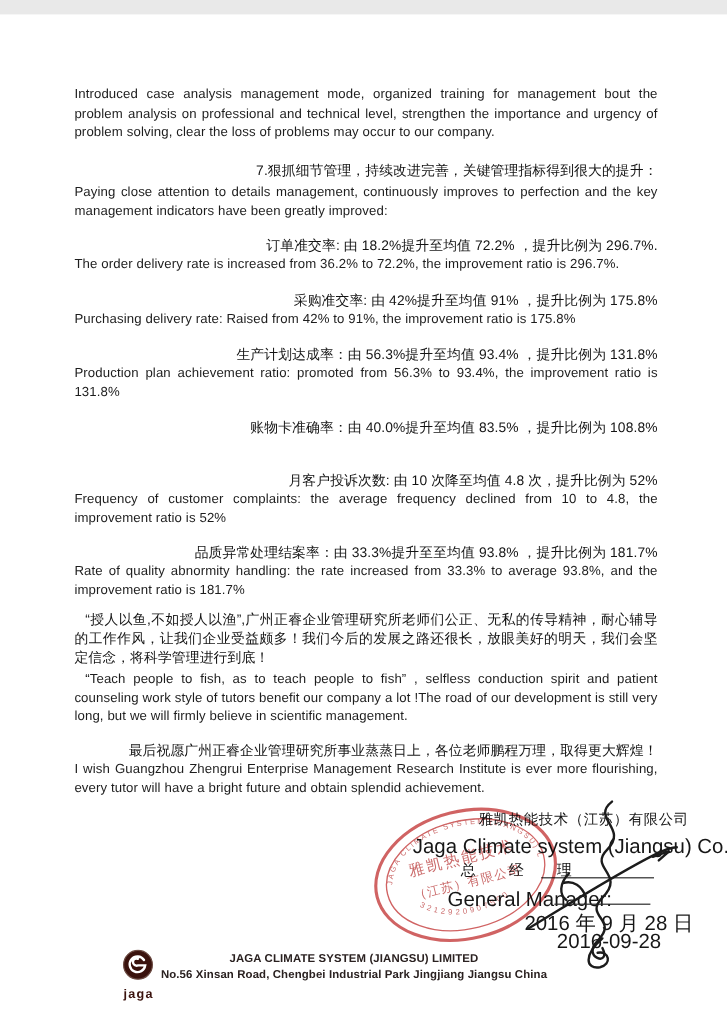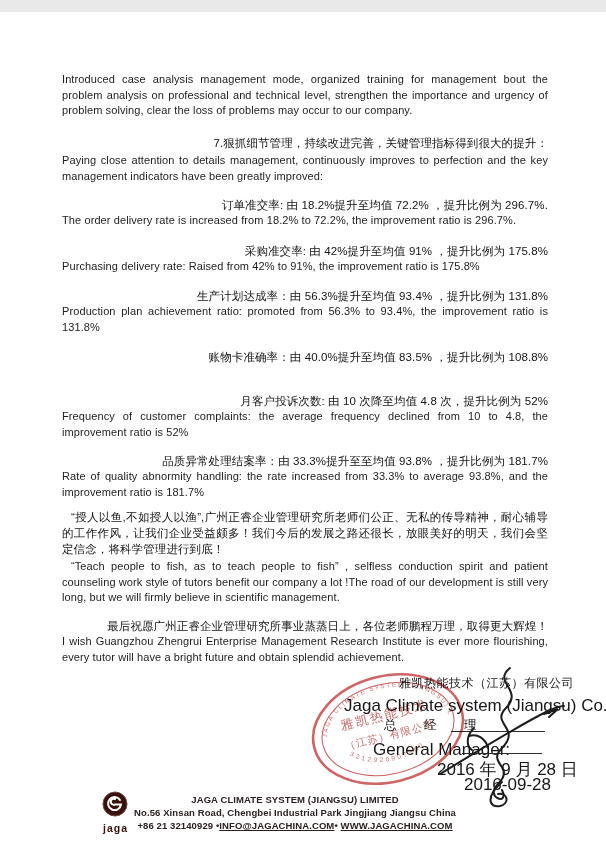--- a/index.html
+++ b/index.html
@@ -39,21 +39,21 @@
 </head>
 <body>
 
 <div class="page">
 
   <div class="para" style="top:60px">Introduced case analysis management mode, organized training for management bout the problem analysis on professional and technical level, strengthen the importance and urgency of problem solving, clear the loss of problems may occur to our company.</div>
   <div class="para cn" style="top:123px">7.狠抓细节管理，持续改进完善，关键管理指标得到很大的提升：</div>
   <div class="para" style="top:141px">Paying close attention to details management, continuously improves to perfection and the key management indicators have been greatly improved:</div>
 
   <div class="para cn" style="top:185px">订单准交率: 由 18.2%提升至均值 72.2% ，提升比例为 296.7%.</div>
-  <div class="para left" style="top:201px">The order delivery rate is increased from 18.2% to 72.2%, the improvement ratio is 296.7%.</div>
+  <div class="para left" style="top:201px">The order delivery rate is increased from 36.2% to 72.2%, the improvement ratio is 296.7%.</div>
 
   <div class="para cn" style="top:231px">采购准交率: 由 42%提升至均值 91% ，提升比例为 175.8%</div>
   <div class="para left" style="top:247px">Purchasing delivery rate: Raised from 42% to 91%, the improvement ratio is 175.8%</div>
 
   <div class="para cn" style="top:276px">生产计划达成率：由 56.3%提升至均值 93.4% ，提升比例为 131.8%</div>
   <div class="para" style="top:292px">Production plan achievement ratio: promoted from 56.3% to 93.4%, the improvement ratio is 131.8%</div>
 
   <div class="para cn" style="top:337px">账物卡准确率：由 40.0%提升至均值 83.5%  ，提升比例为 108.8%</div>
 
   <div class="para cn" style="top:381px">月客户投诉次数: 由 10 次降至均值 4.8 次，提升比例为 52%</div>
@@ -112,21 +112,16 @@
       <circle cx="13" cy="13" r="12" fill="#3a120d"></circle>
       <circle cx="13" cy="13" r="12" fill="none" stroke="#6b4a42" stroke-width="1"></circle>
       <path d="M18,9 A6.5,6.5 0 1 0 19,13.5 L13,13.5 M13,13.5 A3,3 0 1 1 13,8" fill="none" stroke="#ffffff" stroke-width="2" stroke-linecap="round"></path>
     </svg>
     <div class="logo-text">jaga</div>
   </div>
 
   <div class="footer-block">
     <div>JAGA CLIMATE SYSTEM (JIANGSU) LIMITED</div>
     <div>No.56 Xinsan Road, Chengbei Industrial Park Jingjiang Jiangsu China</div>
-    <div class="footer-links">
-      <span>+86 21 32140929</span>
-      <span>•</span><span class="u">INFO@JAGACHINA.COM</span><span>•</span>
-      <span class="u">WWW.JAGACHINA.COM</span>
-    </div>
   </div>
 
   <div class="bottom-edge"></div>
 </div>
 
 </body></html>

